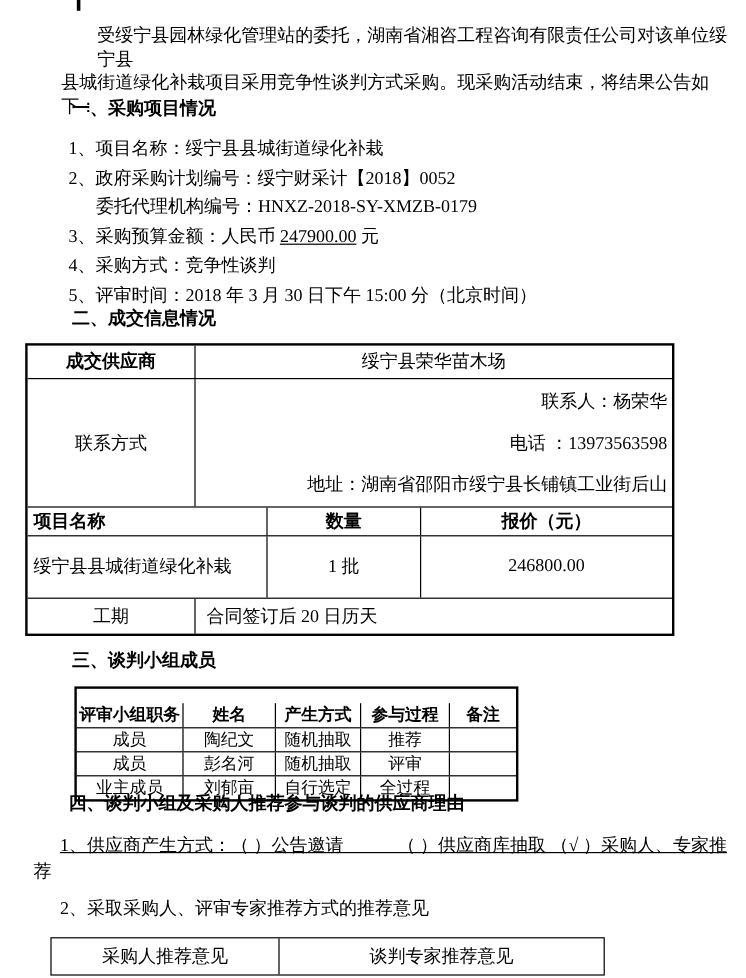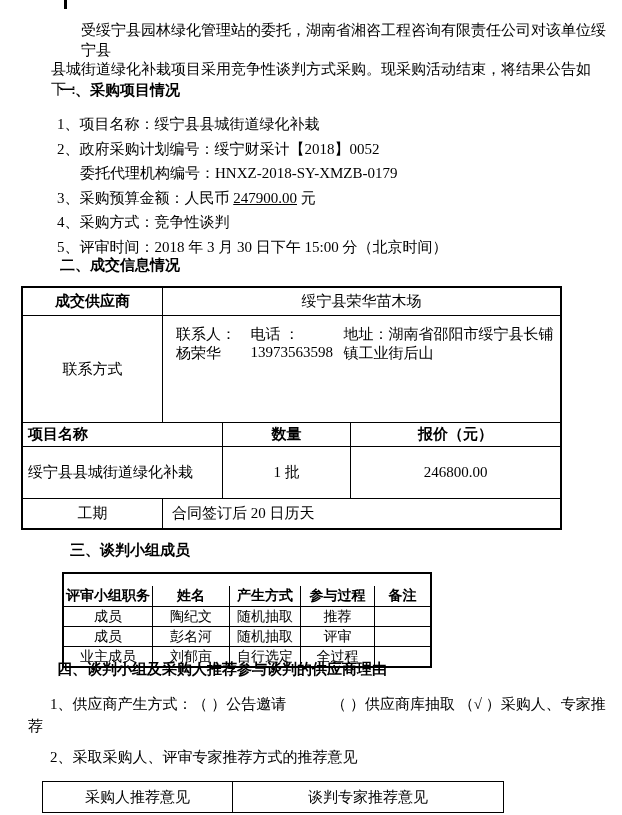--- a/index.html
+++ b/index.html
@@ -27,38 +27,38 @@
   .t1row:last-child{border-bottom:none;}
   .cell{display:flex;align-items:center;box-sizing:border-box;}
   .cb{border-right:1px solid #000;}
   .cc{justify-content:center;text-align:center;}
   .cl{padding-left:5px;}
   .t1-left{width:140px;flex:0 0 140px;}
   .t1-right{flex:1 1 auto;}
   .t1-c1{width:200px;flex:0 0 200px;}
   .t1-c2{width:128px;flex:0 0 128px;}
   .t1-c3{flex:1 1 auto;}
-  #t1-contact{flex-direction:row;align-items:flex-start;justify-content:space-between;
+  #t1-contact{flex-direction:column;align-items:flex-end;justify-content:space-between;
     padding:9px 4px 9px 13px;}
   #t1 .r1{height:27px;} #t1 .r2{height:106px;} #t1 .r3{height:23px;}
   #t1 .r4{height:51px;} #t1 .r5{height:29px;}
   #t1-duration-value{padding-left:9px;}
 
   
-  #h3{left:60px;top:541px;margin-left:10px;}
+  #h3{left:60px;top:541px;}
   #t2{left:62px;top:572px;width:366px;border:2px solid #000;font-size:14px;}
   .t2row{display:flex;border-bottom:1px solid #000;height:19px;}
   .t2row.hdr{height:20px;margin-top:12px;}
   .t2row:last-child{border-bottom:none;}
   .t2c1{flex:0 0 89px;} .t2c2{flex:0 0 77px;} .t2c3{flex:0 0 71px;}
   .t2c4{flex:0 0 74px;} .t2c5{flex:1 1 auto;}
 
   
   #h4{left:57px;top:660px;}
-  #s4l1{left:50px;top:695px;}
+  #s4l1{left:50px;top:695px;text-decoration:underline;}
   #s4l2{left:28px;top:717px;}
   #s4i2{left:50px;top:748px;}
 
   
   #t3{left:42px;top:781px;width:460px;border:1px solid #000;}
   #t3 .t3row{display:flex;height:30px;}
   .t3c1{flex:0 0 190px;}
   .t3c2{flex:1 1 auto;}
 </style>
 </head>

